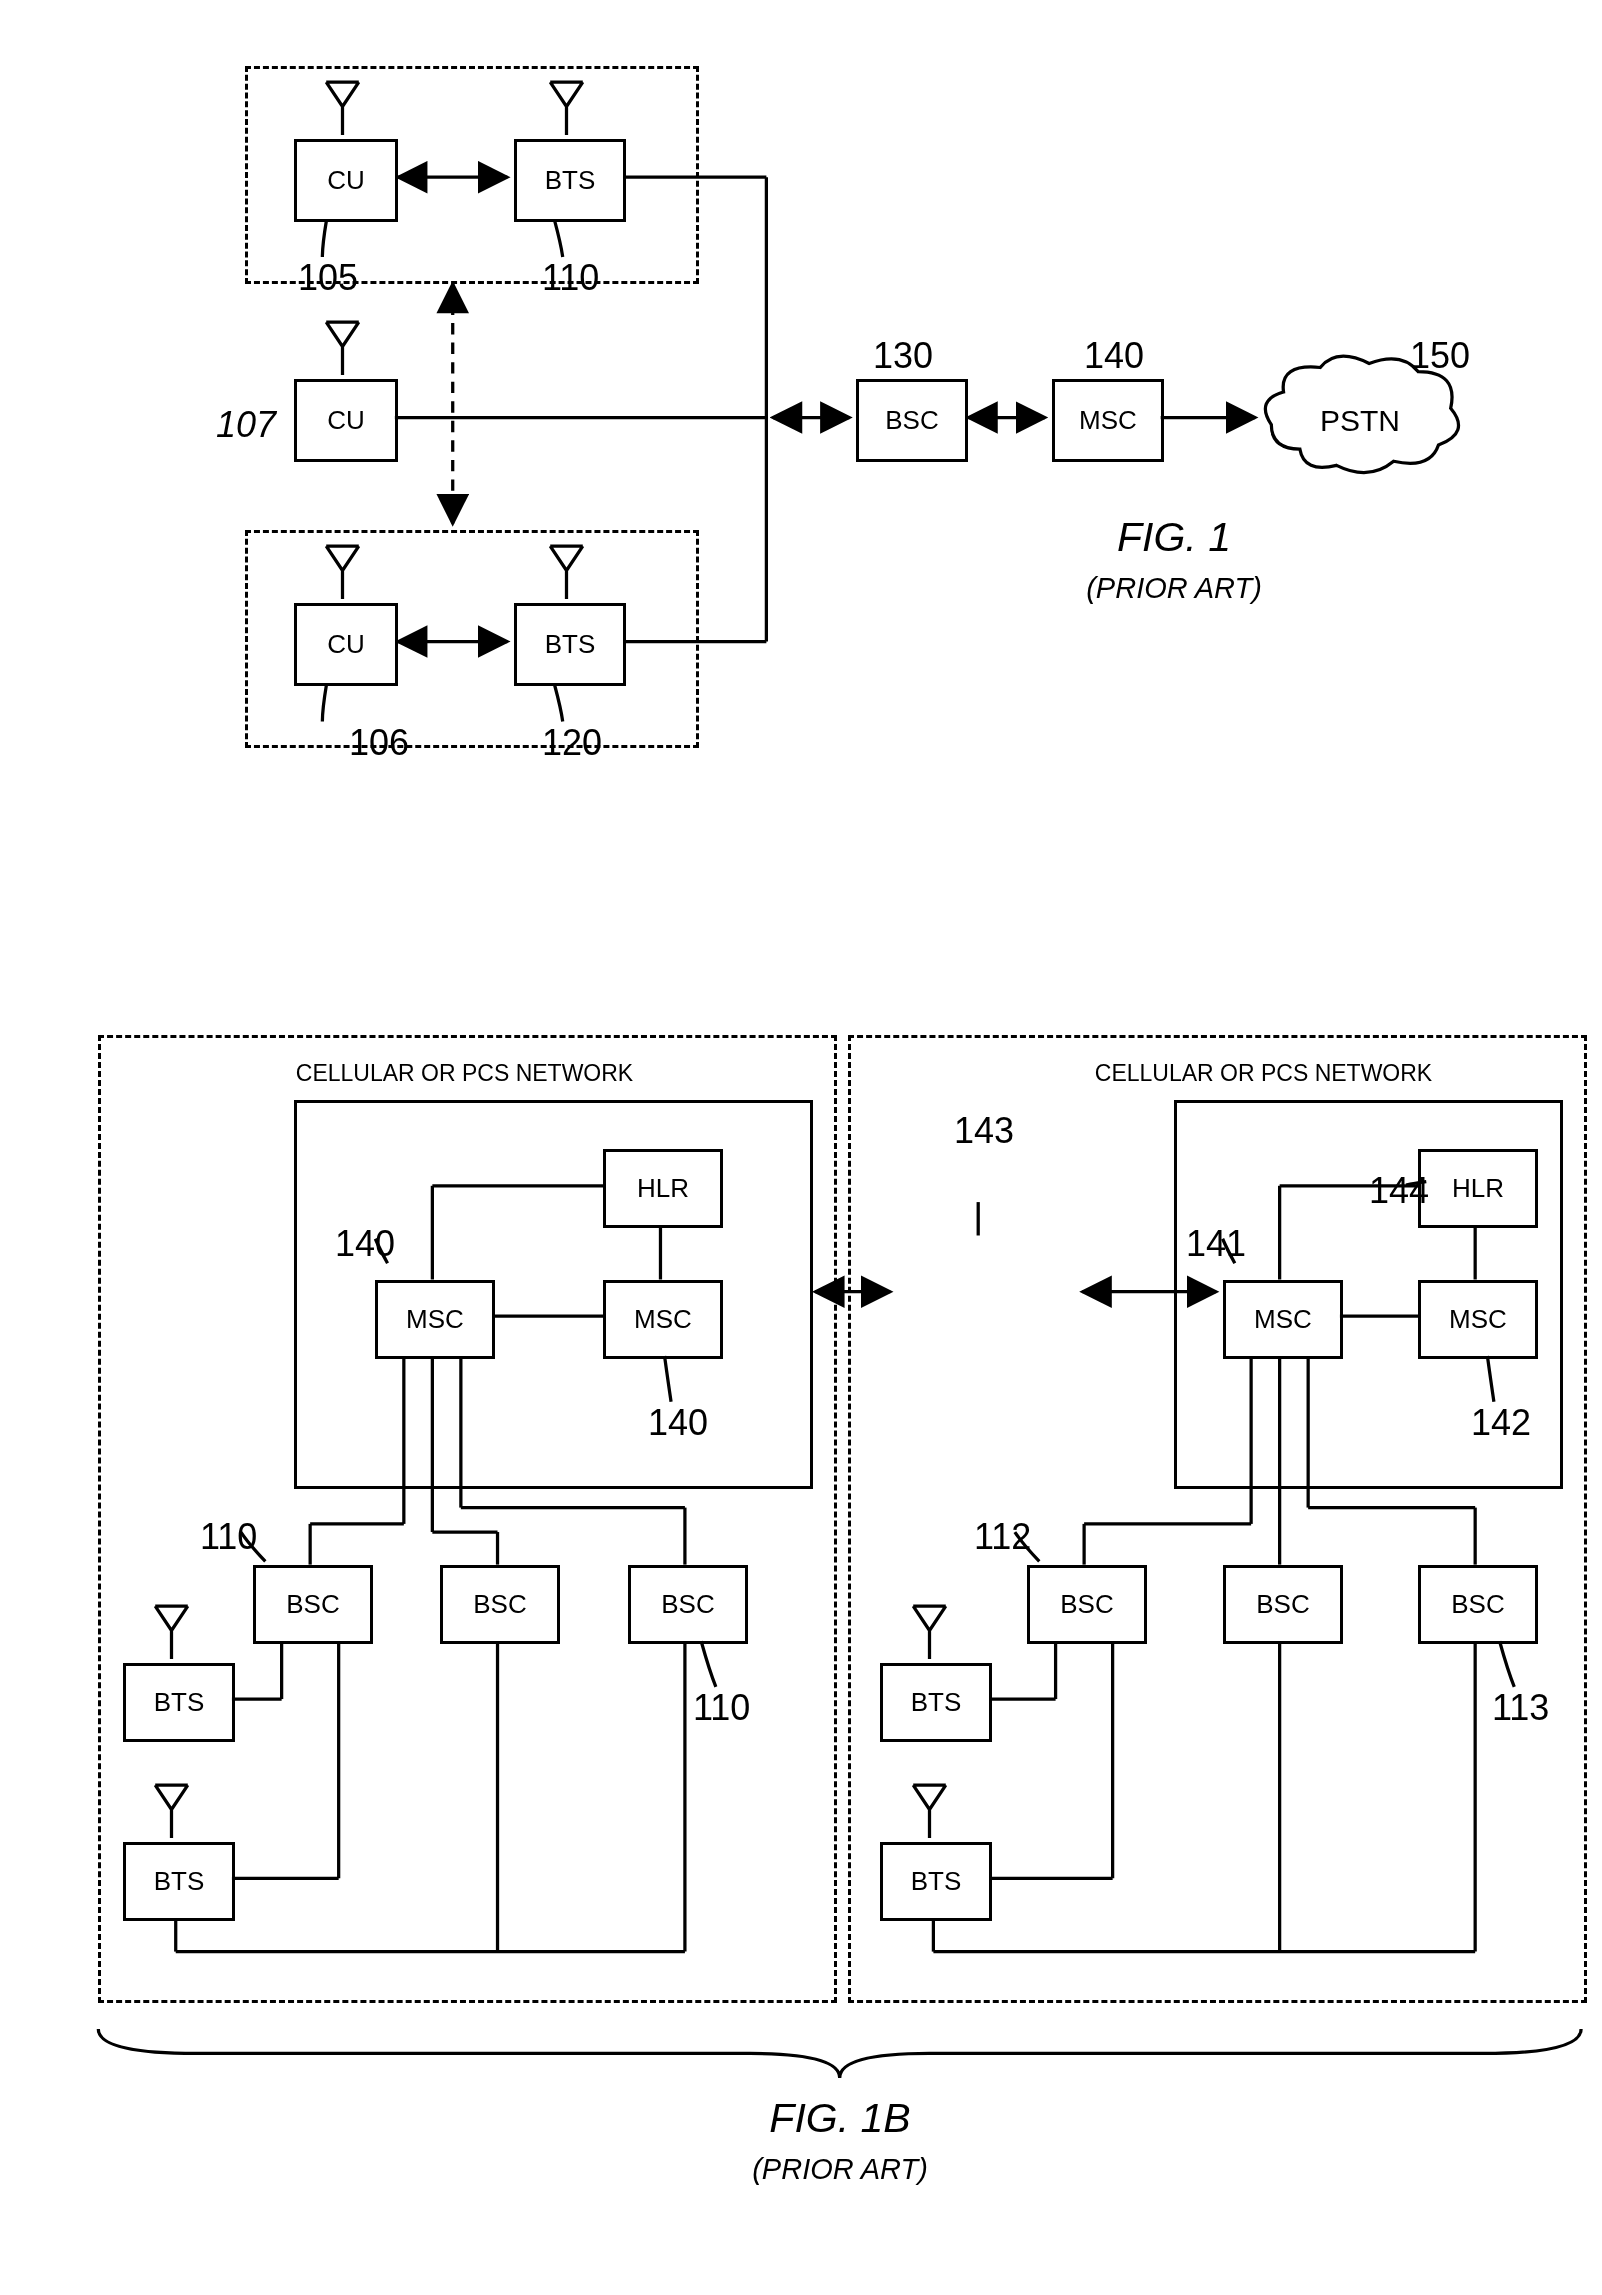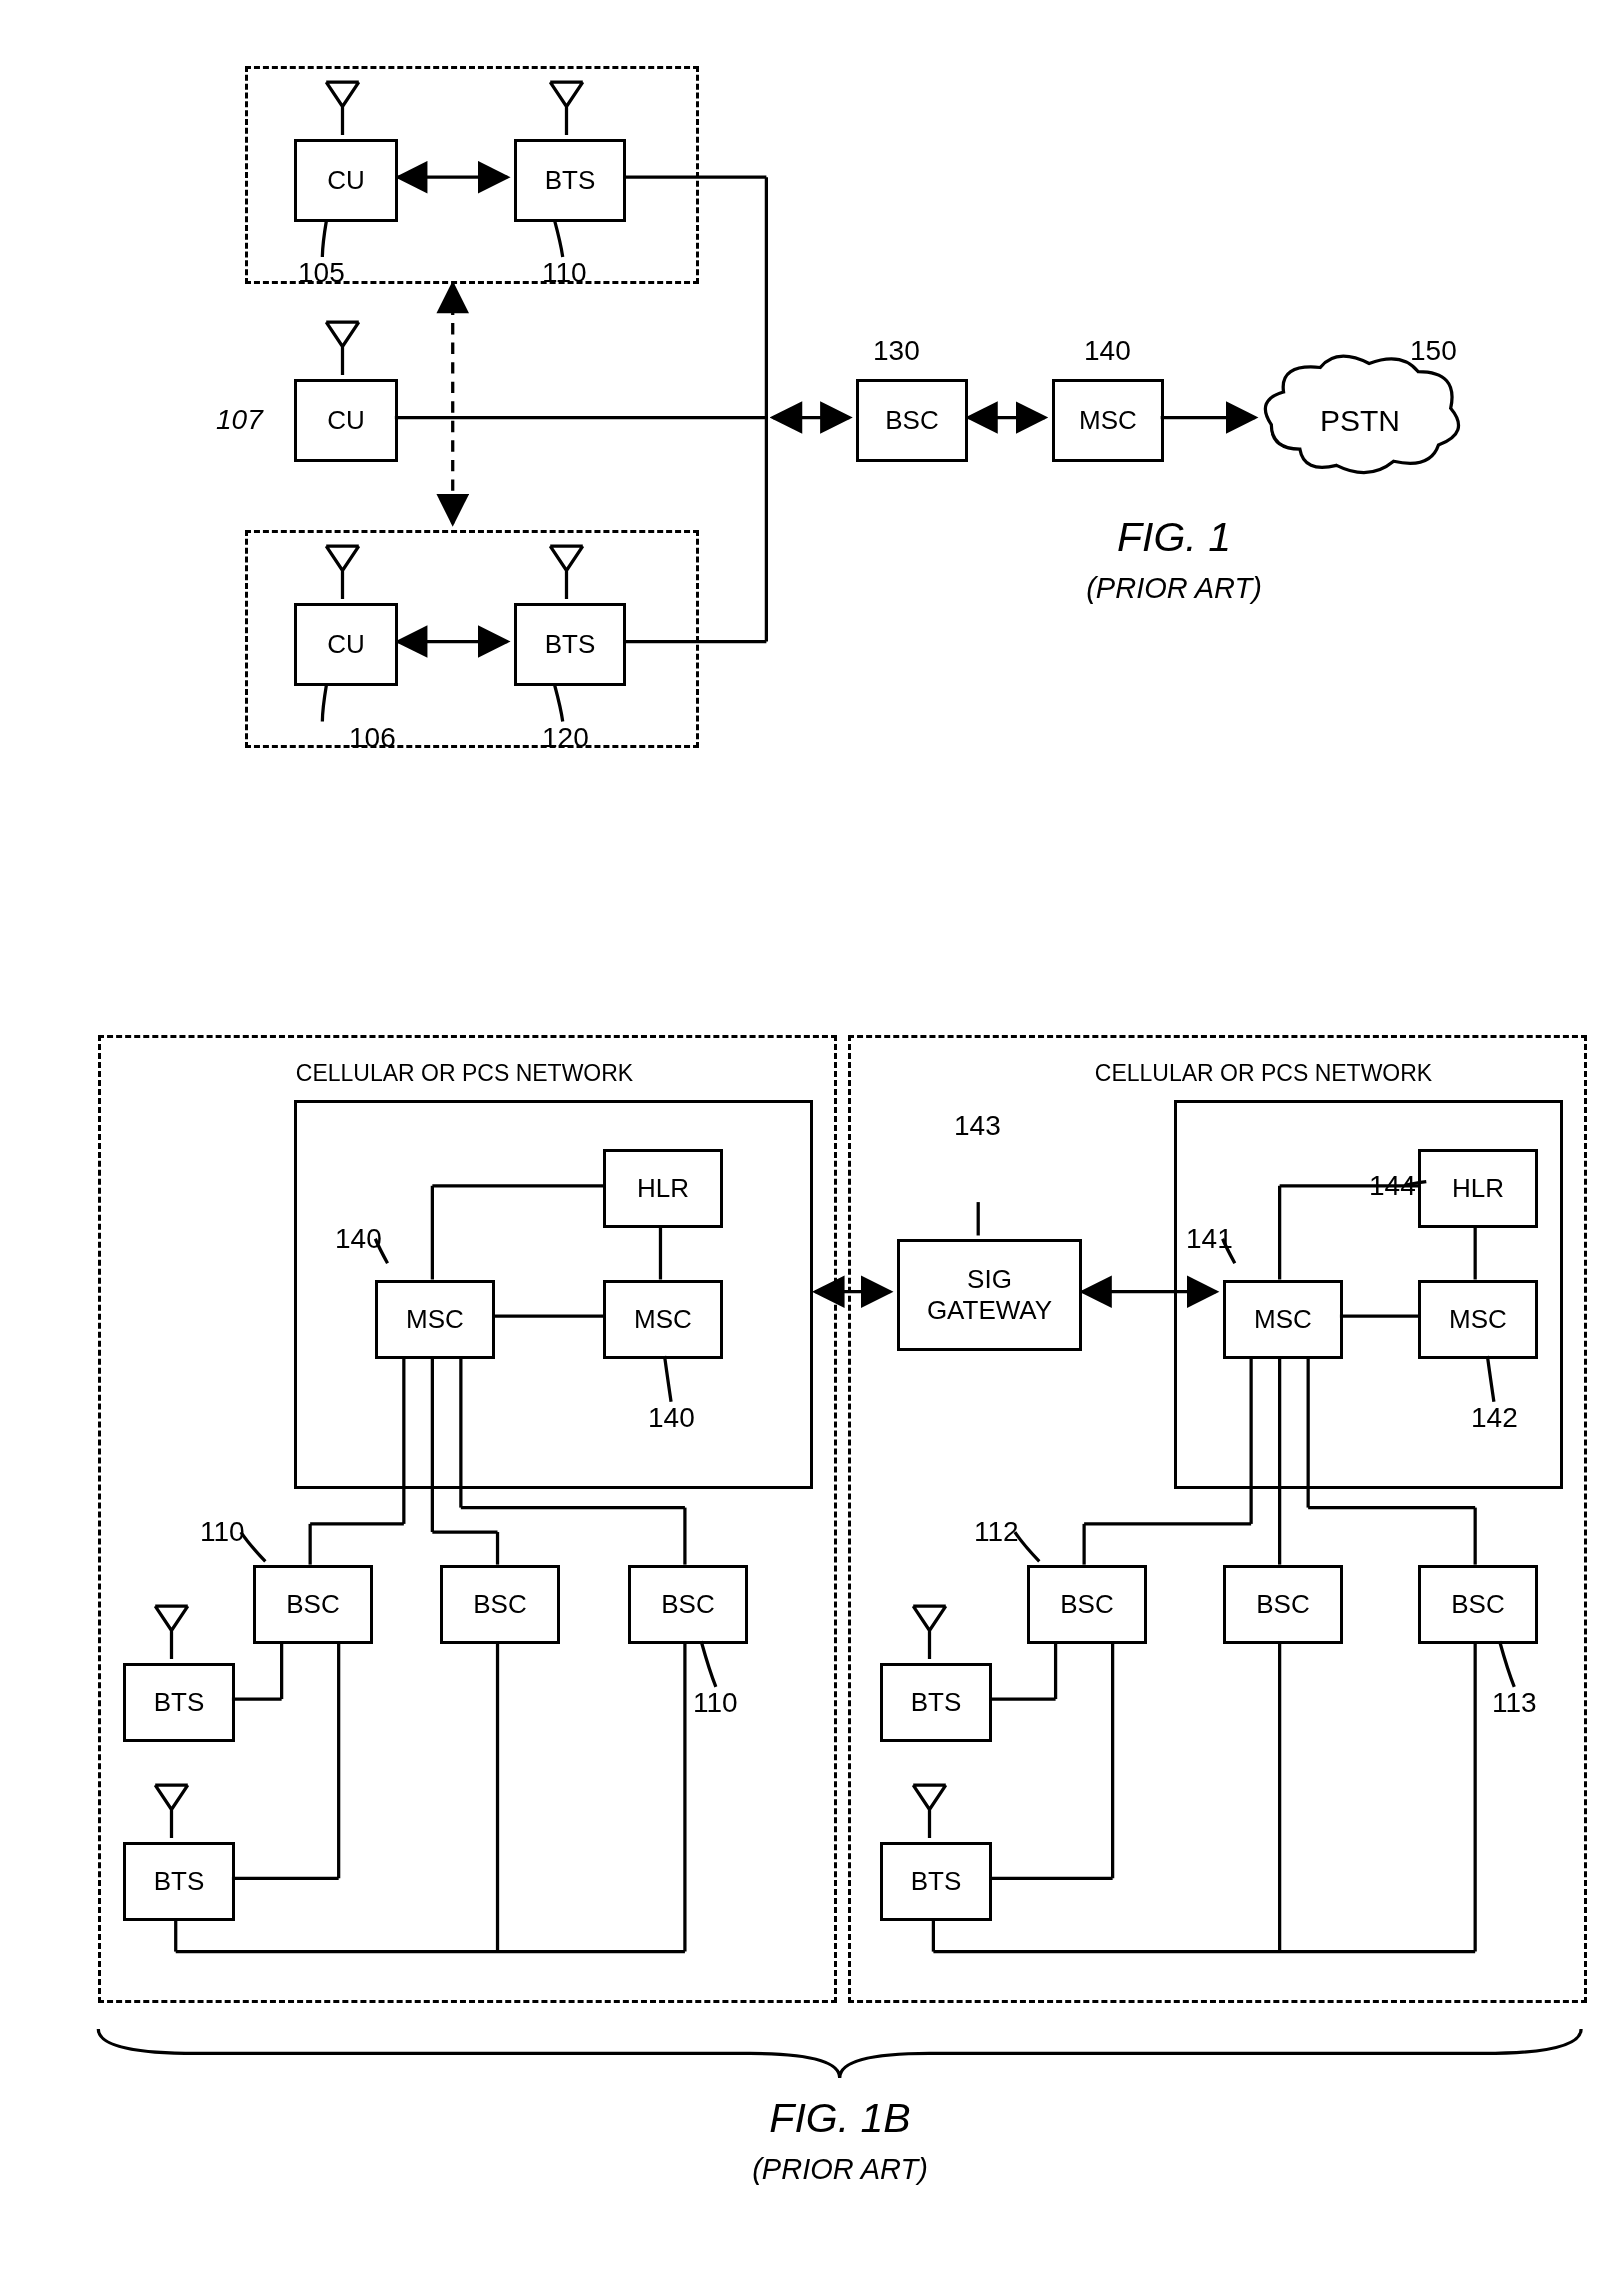--- a/index.html
+++ b/index.html
@@ -28,21 +28,21 @@
     border: 3.3px dashed #000;
     background: transparent;
   }
   .solid-box {
     position: absolute;
     border: 3.3px solid #000;
     background: transparent;
   }
   .label {
     position: absolute;
-    font-size: 28px;
+    font-size: 36px;
   }
   .fig-label {
     position: absolute;
     font-style: italic;
     font-size: 41px;
     text-align: center;
   }
   .prior-art {
     font-style: italic;
     font-size: 29px;
@@ -212,22 +212,20 @@
       <span>BTS</span>
     </div>
 
 <svg class="antenna" style="left:118px; top:1748px; width:41px; height:57px;" viewBox="0 0 50 70" width="41" height="57">
       <path d="M5 5 L25 35 L45 5 M5 5 L45 5 M25 35 L25 70" stroke="#000" stroke-width="4" fill="none"></path>
     </svg>
 <div class="box" style="left:90px; top:1809px; width:106px; height:73px;">
       <span>BTS</span>
     </div>
 
-<div class="box" style="left:864px; top:1206px; width:179px; height:106px; white-space:pre; text-align:center; line-height:1.2;"><span>SIG
-GATEWAY</span></div>
 <div class="box" style="left:1385px; top:1116px; width:114px; height:73px;">
       <span>HLR</span>
     </div>
 <div class="box" style="left:1190px; top:1247px; width:114px; height:73px;">
       <span>MSC</span>
     </div>
 <div class="box" style="left:1385px; top:1247px; width:114px; height:73px;">
       <span>MSC</span>
     </div>
 

